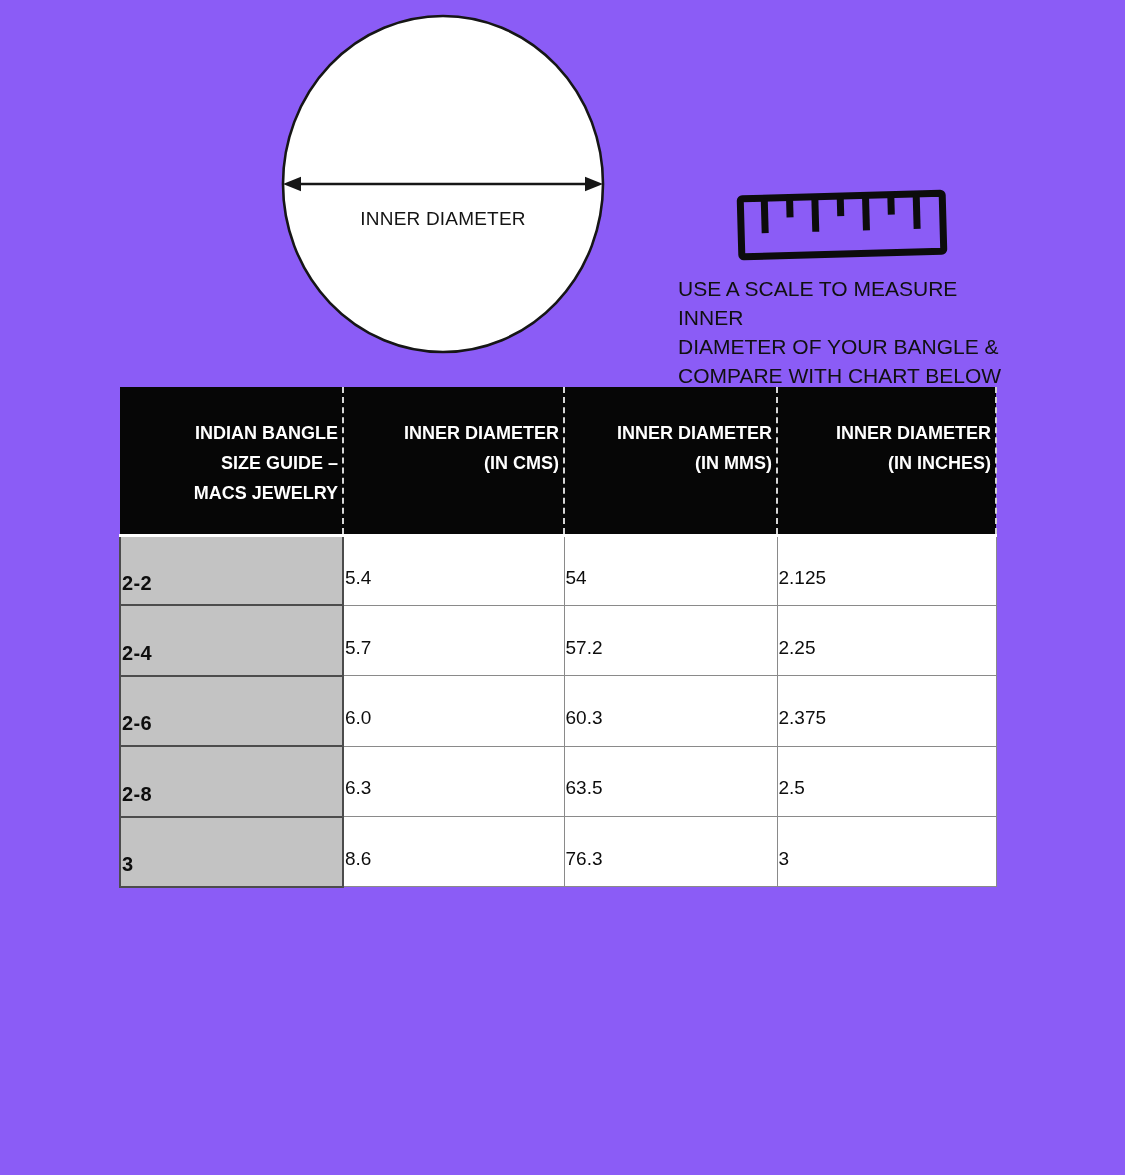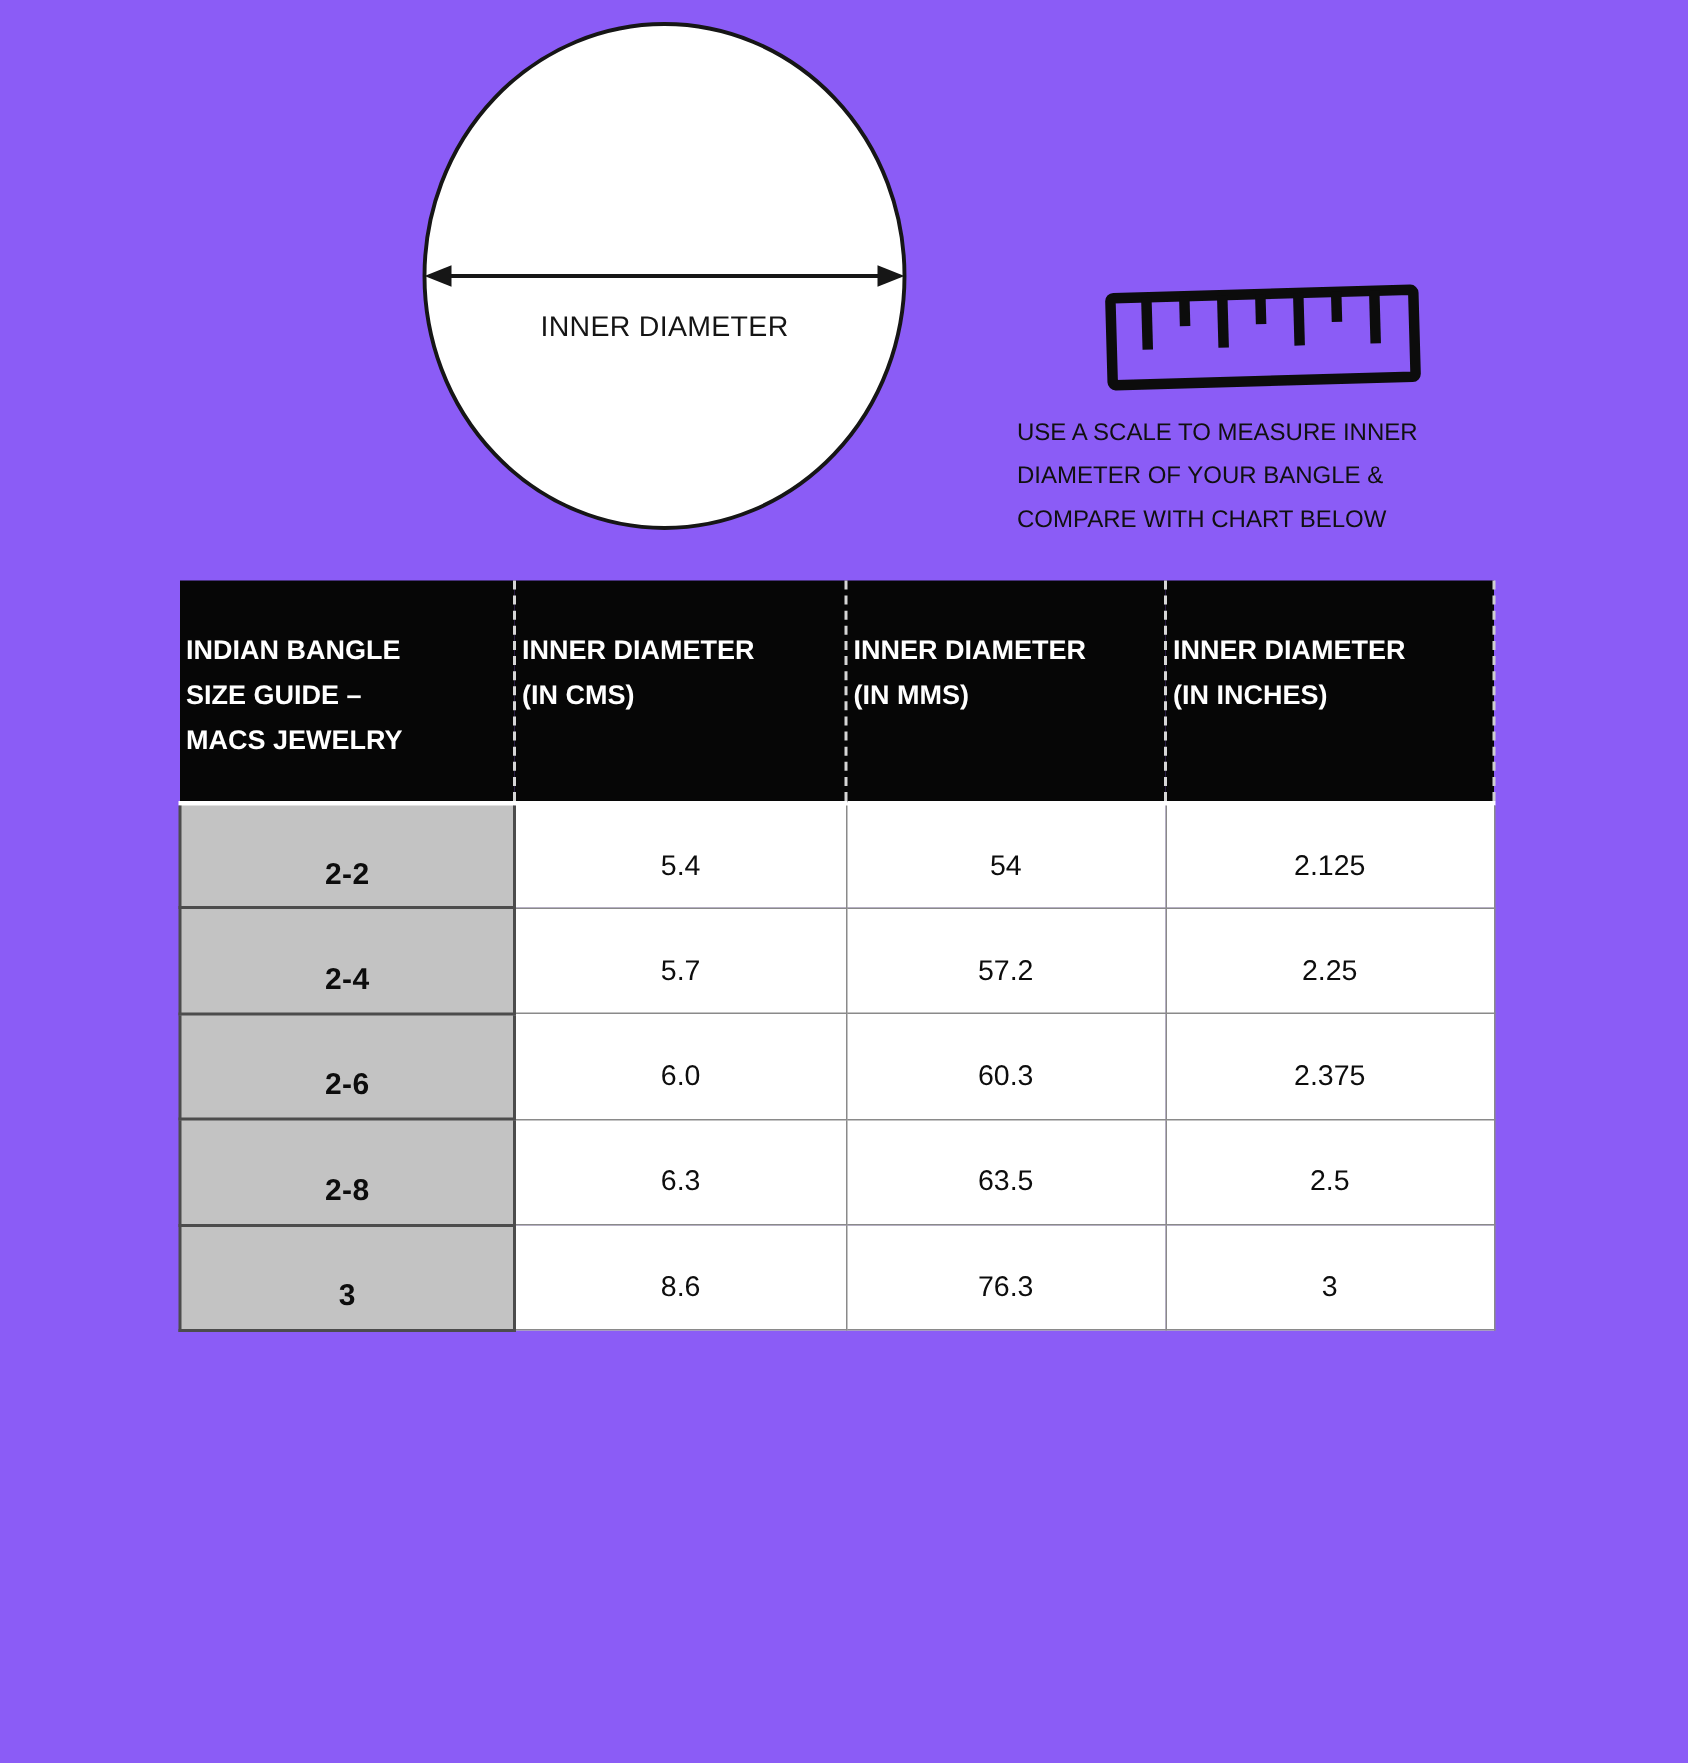--- a/index.html
+++ b/index.html
@@ -11,36 +11,36 @@
   .diagram-svg{position:absolute;left:0;top:0;}
   .circle-label{
     position:absolute;left:293px;top:206px;width:300px;height:26px;
     line-height:26px;text-align:center;font-size:19px;letter-spacing:.2px;color:#141414;
   }
   
   .ruler-svg{position:absolute;left:724px;top:179px;}
   
   .instruction{
     position:absolute;left:678px;top:274px;width:345px;
-    font-size:16px;line-height:29px;color:#101010;white-space:pre-line;
+    font-size:21px;line-height:29px;color:#101010;white-space:pre-line;
   }
   
   .size-table{
     position:absolute;left:119px;top:387px;width:876px;
     border-collapse:collapse;table-layout:fixed;
   }
   .size-table th{
     background:#060606;color:#ffffff;font-weight:700;font-size:18px;line-height:30px;
-    text-align:left;vertical-align:top;padding:31px 4px 0 4px;white-space:pre-line;
+    text-align:right;vertical-align:top;padding:31px 4px 0 4px;white-space:pre-line;
     height:148px;box-sizing:border-box;border:0;border-bottom:3px solid #ffffff;
   }
   .size-table th + th{border-left:2px dashed #d6d6d6;}
   .size-table th:last-child{border-right:2px dashed #cfcfcf;}
   .size-table td{
-    height:70.4px;box-sizing:border-box;text-align:center;vertical-align:middle;
+    height:70.4px;box-sizing:border-box;text-align:left;vertical-align:middle;
     border:1.6px solid #8a8a8a;font-size:19px;color:#0d0d0d;background:#ffffff;
     padding-top:15px;
   }
   .size-table td.size-cell{
     background:#c3c3c3;border:2px solid #4c4c4c;
     font-weight:700;font-size:20px;letter-spacing:.3px;padding-top:27px;
   }
 </style>
 </head>
 <body>

